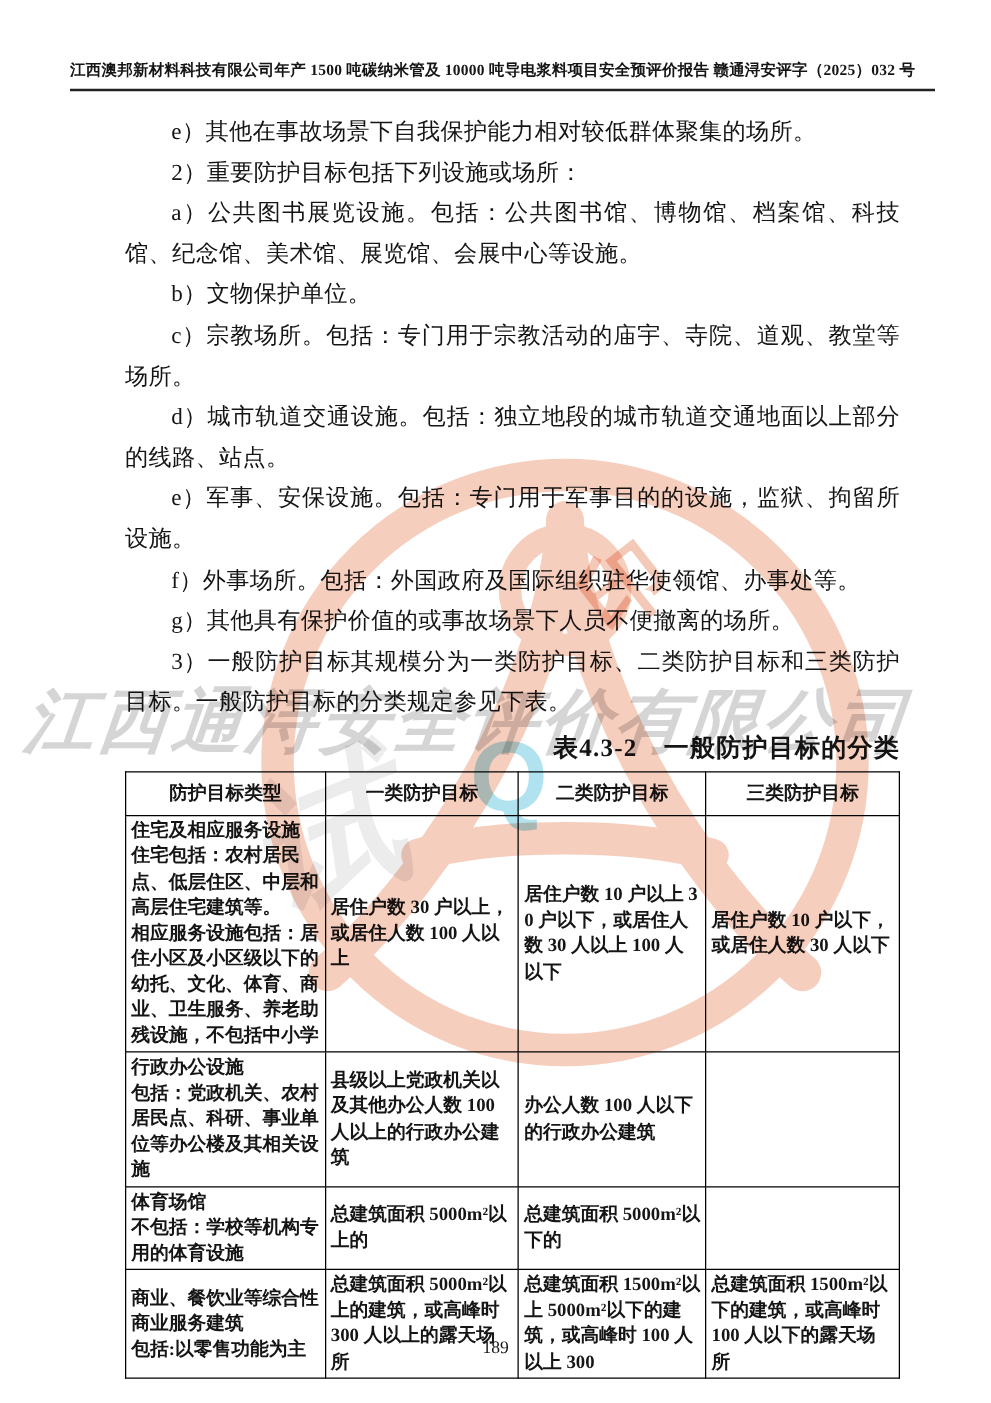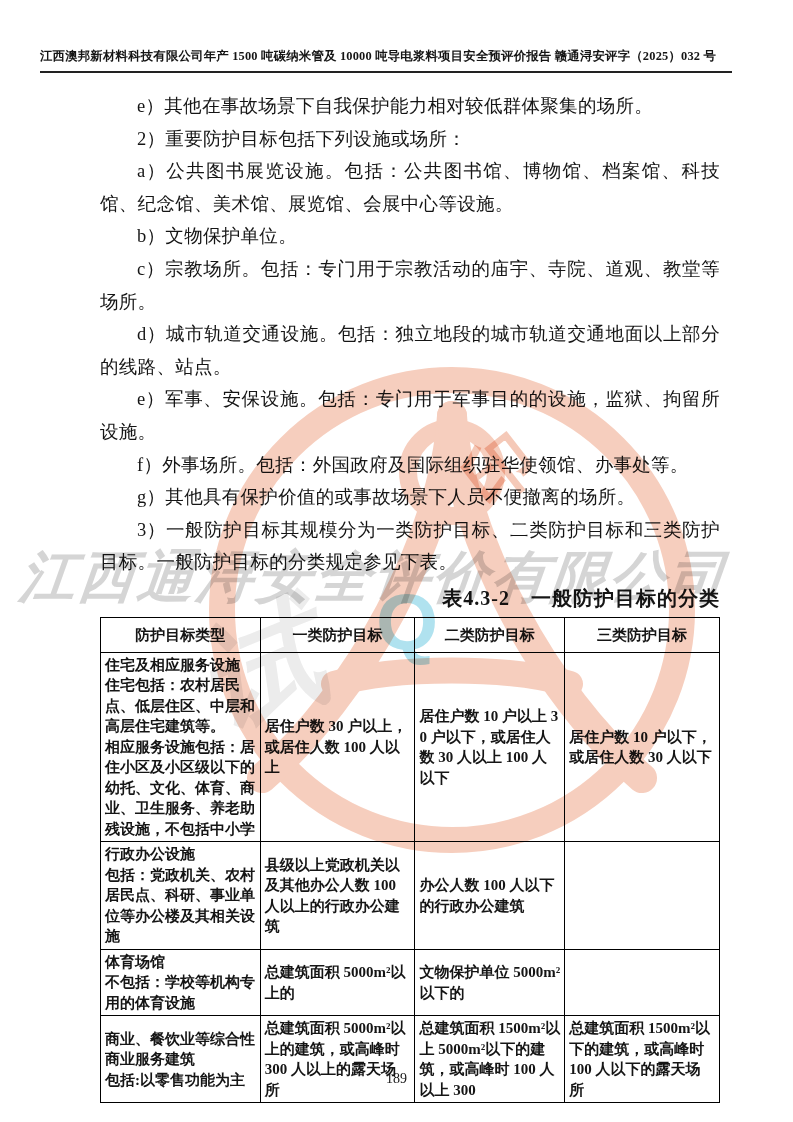--- a/index.html
+++ b/index.html
@@ -2,21 +2,21 @@
 <html><head>
 <meta charset="utf-8">
 <style>
   html,body{margin:0;padding:0;background:#ffffff;}
   .page{
     position:relative;width:793px;height:1122px;background:#fff;overflow:hidden;
     font-family:"Liberation Serif","DejaVu Serif",serif;color:#151515;
   }
   
   .doc-header{
-    position:absolute;top:48px;left:40px;width:692px;
+    position:absolute;top:48px;left:56px;width:692px;
     font-size:12.4px;font-weight:bold;white-space:nowrap;
     letter-spacing:0.2px;
     border-bottom:2px solid #222;padding-bottom:6px;
   }
   
   .content{
     position:absolute;top:90px;left:100px;width:620px;
   }
   .content p{
     margin:0;text-indent:2em;font-size:18.5px;line-height:32.6px;
@@ -117,21 +117,21 @@
           <td>行政办公设施
 包括：党政机关、农村居民点、科研、事业单位等办公楼及其相关设施</td>
           <td>县级以上党政机关以及其他办公人数 100 人以上的行政办公建筑</td>
           <td>办公人数 100 人以下的行政办公建筑</td>
           <td></td>
         </tr>
         <tr>
           <td>体育场馆
 不包括：学校等机构专用的体育设施</td>
           <td>总建筑面积 5000m²以上的</td>
-          <td>文物保护单位 5000m²以下的</td>
+          <td>总建筑面积 5000m²以下的</td>
           <td></td>
         </tr>
         <tr>
           <td>商业、餐饮业等综合性商业服务建筑
 包括:以零售功能为主</td>
           <td>总建筑面积 5000m²以上的建筑，或高峰时 300 人以上的露天场所</td>
           <td>总建筑面积 1500m²以上 5000m²以下的建筑，或高峰时 100 人以上 300</td>
           <td>总建筑面积 1500m²以下的建筑，或高峰时 100 人以下的露天场所</td>
         </tr>
       </tbody>

